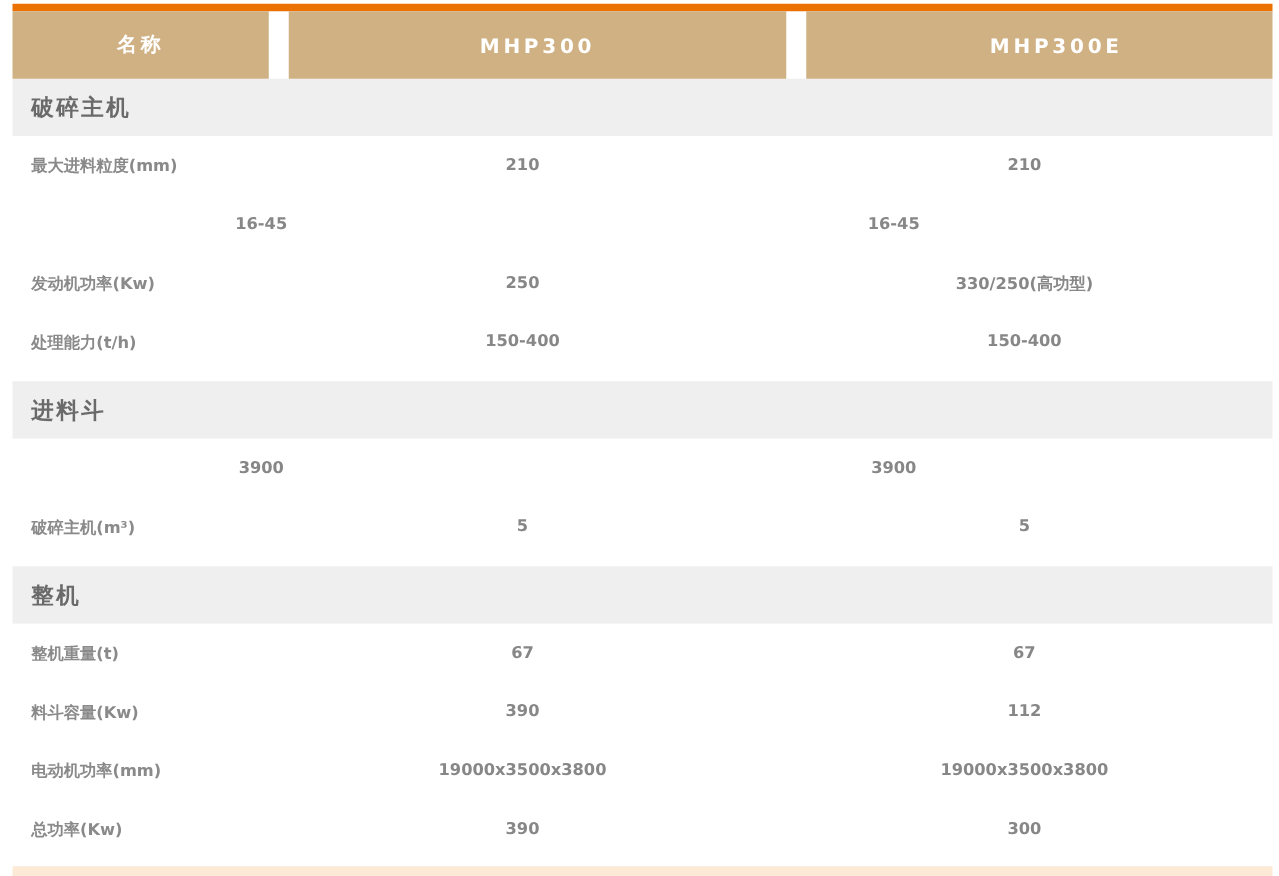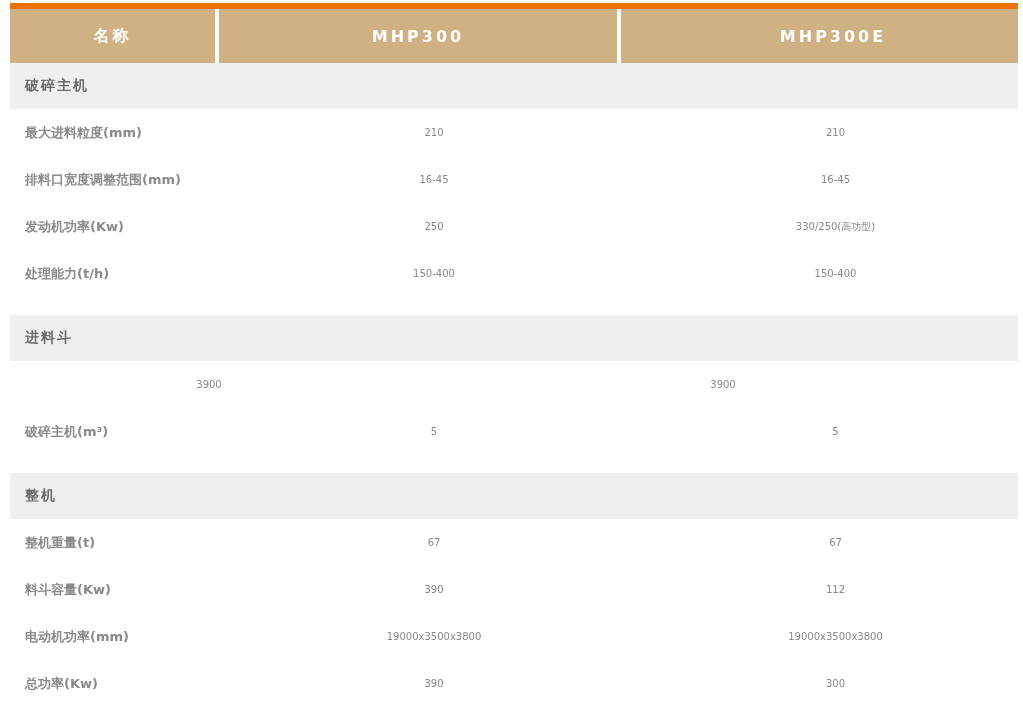--- a/index.html
+++ b/index.html
@@ -26,71 +26,72 @@
   }
   .content{
     margin:3px 5px 0 10px; 
   }
   .accent-top-bar{
     height:6px;
     background:var(--orange);
   }
   .header-row{
     display:flex;
-    gap:4px;
+    gap:16px;
     height:54px;
   }
   .header-cell{
     background:var(--tan);
     color:#ffffff;
     font-weight:bold;
     font-size:16px;
     letter-spacing:3px;
     display:flex;
     align-items:center;
     justify-content:center;
   }
   .hc-name{width:205px;flex:0 0 205px;}
   .hc-m1{width:398px;flex:0 0 398px;}
   .hc-m2{flex:1;padding-left:27px;}
   .band{
     height:46px;
-    margin-top:18px;
+    margin-top:8px;
     background:var(--band);
     display:flex;
     align-items:center;
     padding-left:15px;
   }
   .band:first-child{margin-top:0;}
   .band-title{
-    font-size:14px;
+    font-size:18px;
     font-weight:bold;
     color:var(--section-gray);
     letter-spacing:2px;
   }
   .row{
     display:flex;
-    gap:20px;
+    gap:4px;
     height:47px;
     align-items:center;
     background:#ffffff;
   }
   .cell{display:flex;align-items:center;}
   .cell.label{
     width:205px;flex:0 0 205px;
     padding-left:15px;
     font-size:13px;
     font-weight:bold;
     color:var(--label-gray);
     white-space:nowrap;
   }
   .cell.val{
-    font-size:10px;
+    font-size:13px;
     color:var(--value-gray);
     justify-content:center;
+    font-weight:bold;
   }
   .cell.v1{width:398px;flex:0 0 398px;}
   .cell.v2{flex:1;}
   .bottom-strip{
     height:8px;
     margin-top:6px;
     background:var(--strip);
   }
 </style>
 </head>
@@ -110,21 +111,20 @@
     <div id="sections">
         <div class="band">
           <span class="band-title">破碎主机</span>
         </div>
         <div class="row">
           <div class="cell label">最大进料粒度(mm)</div>
           <div class="cell val v1">210</div>
           <div class="cell val v2">210</div>
         </div>
         <div class="row">
-          <div class="cell label">排料口宽度调整范围(mm)</div>
           <div class="cell val v1">16-45</div>
           <div class="cell val v2">16-45</div>
         </div>
         <div class="row">
           <div class="cell label">发动机功率(Kw)</div>
           <div class="cell val v1">250</div>
           <div class="cell val v2">330/250(高功型)</div>
         </div>
         <div class="row">
           <div class="cell label">处理能力(t/h)</div>

